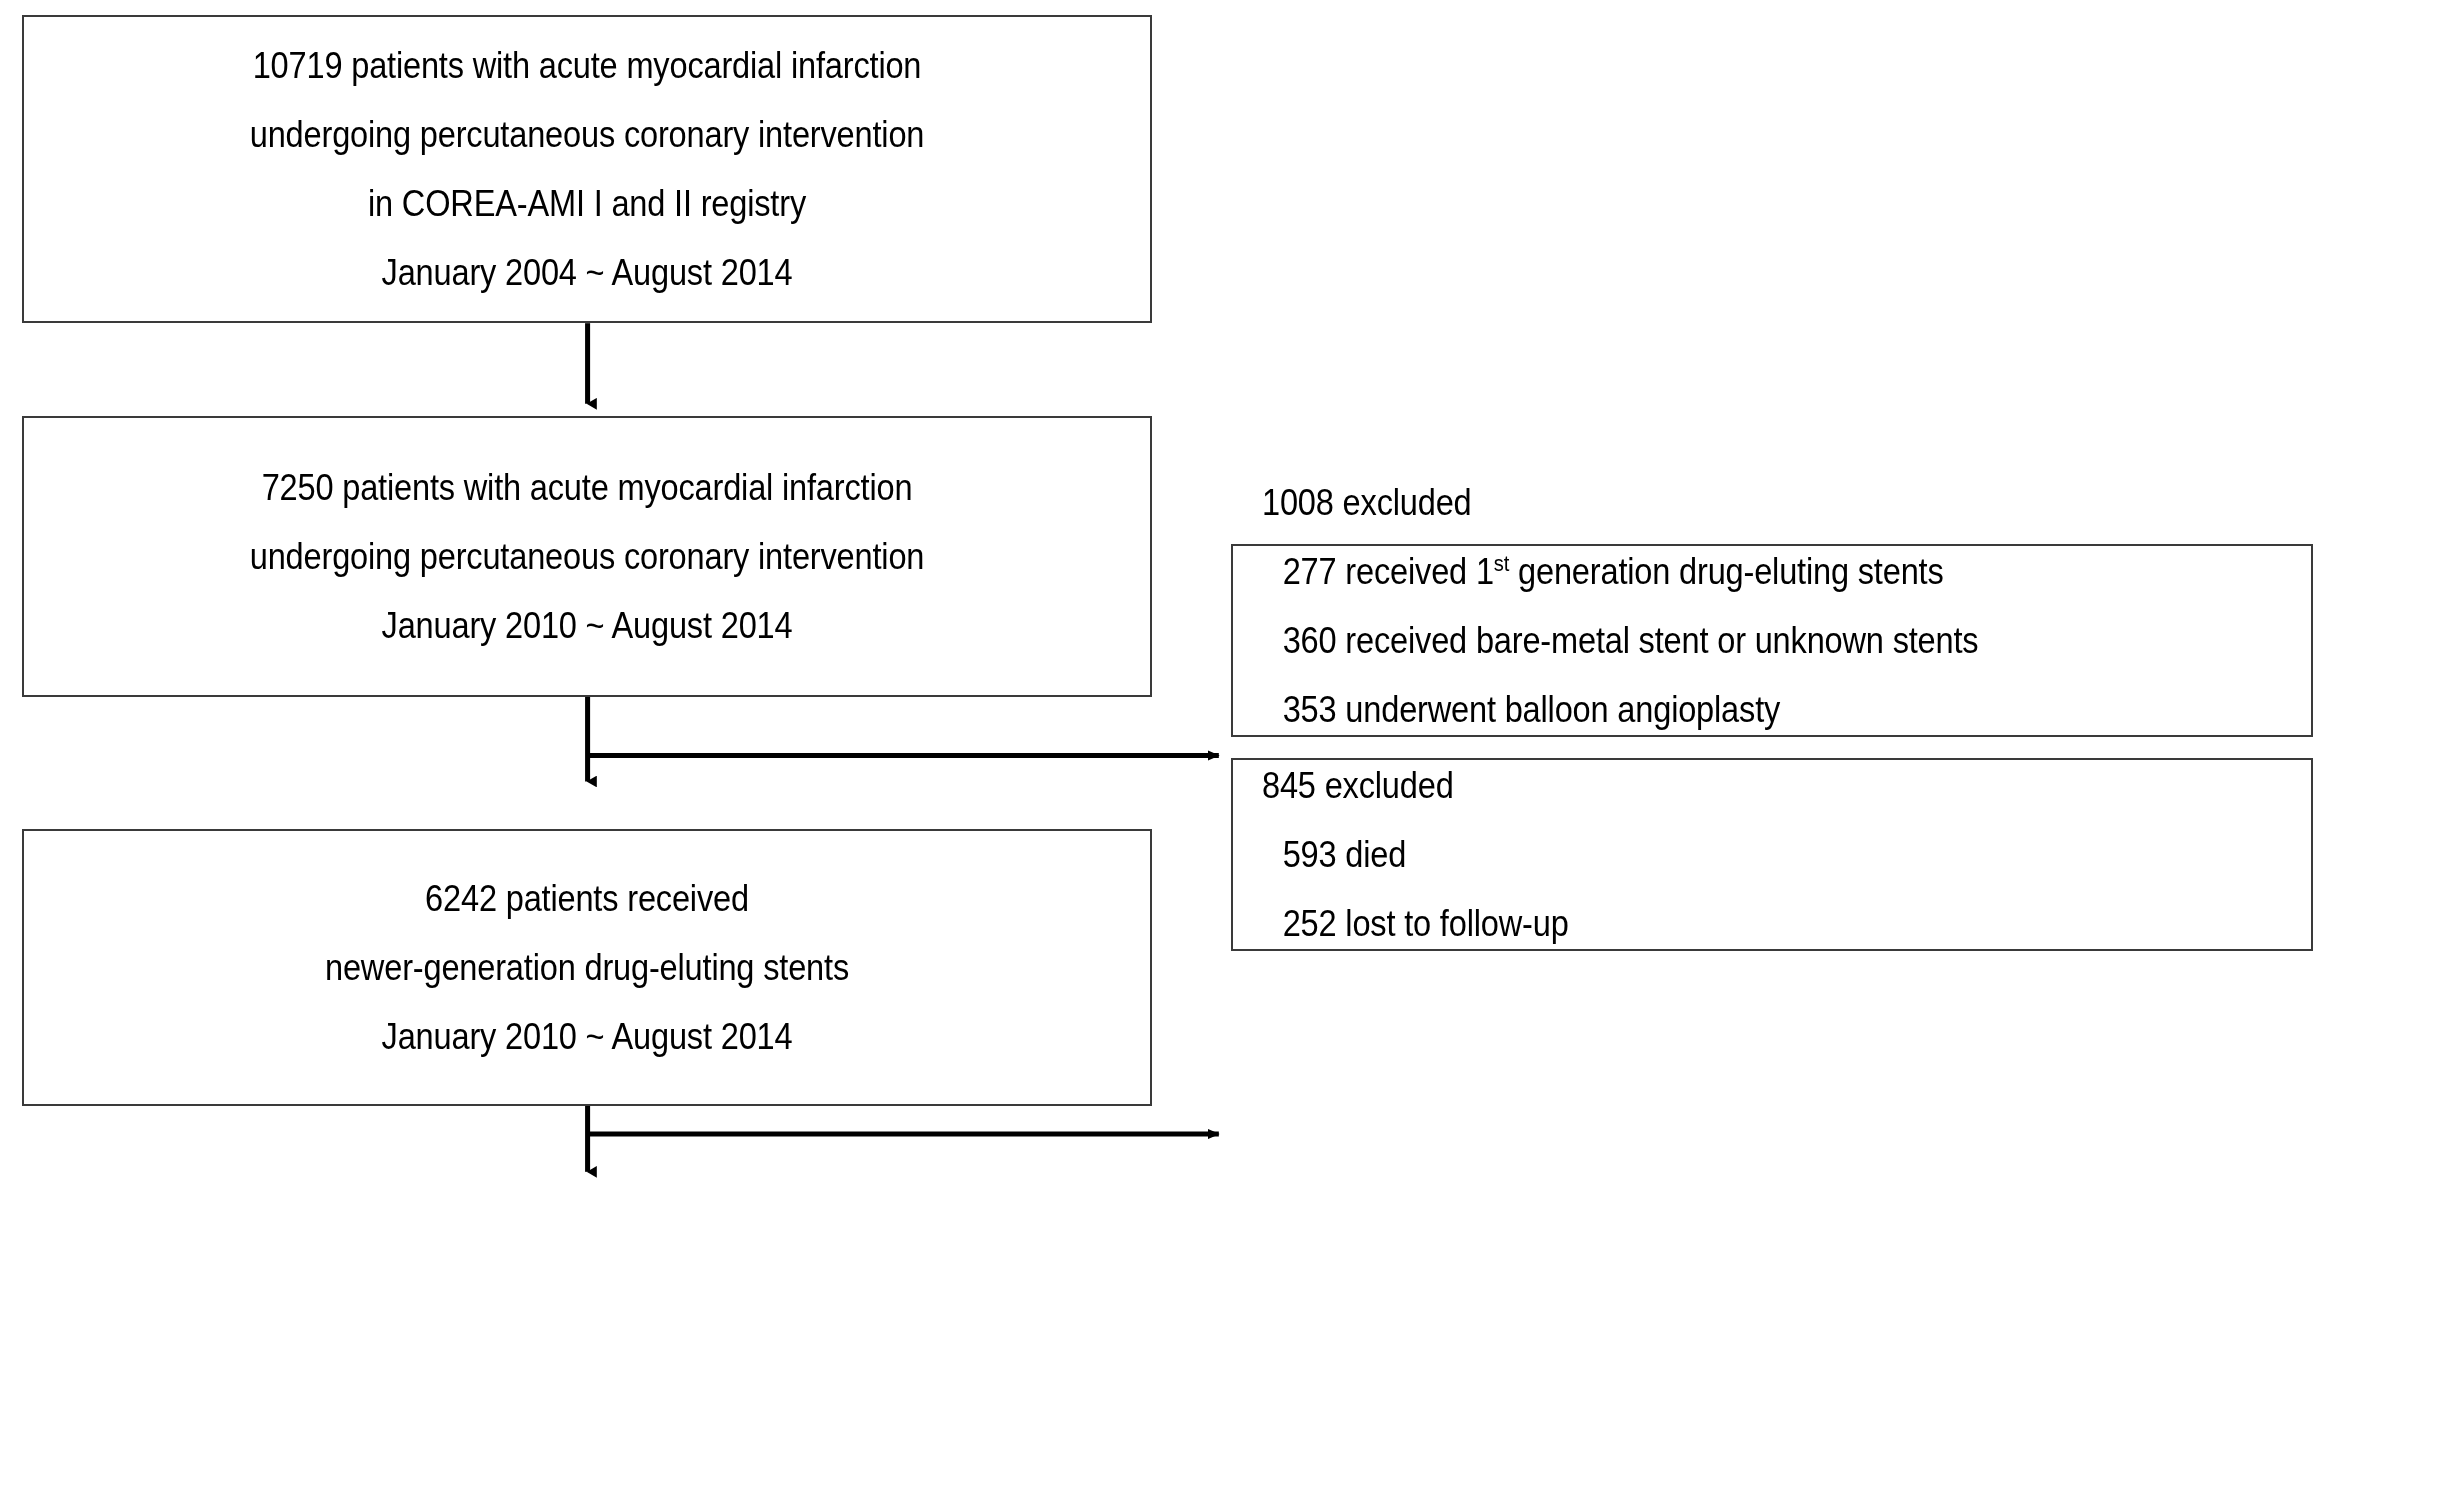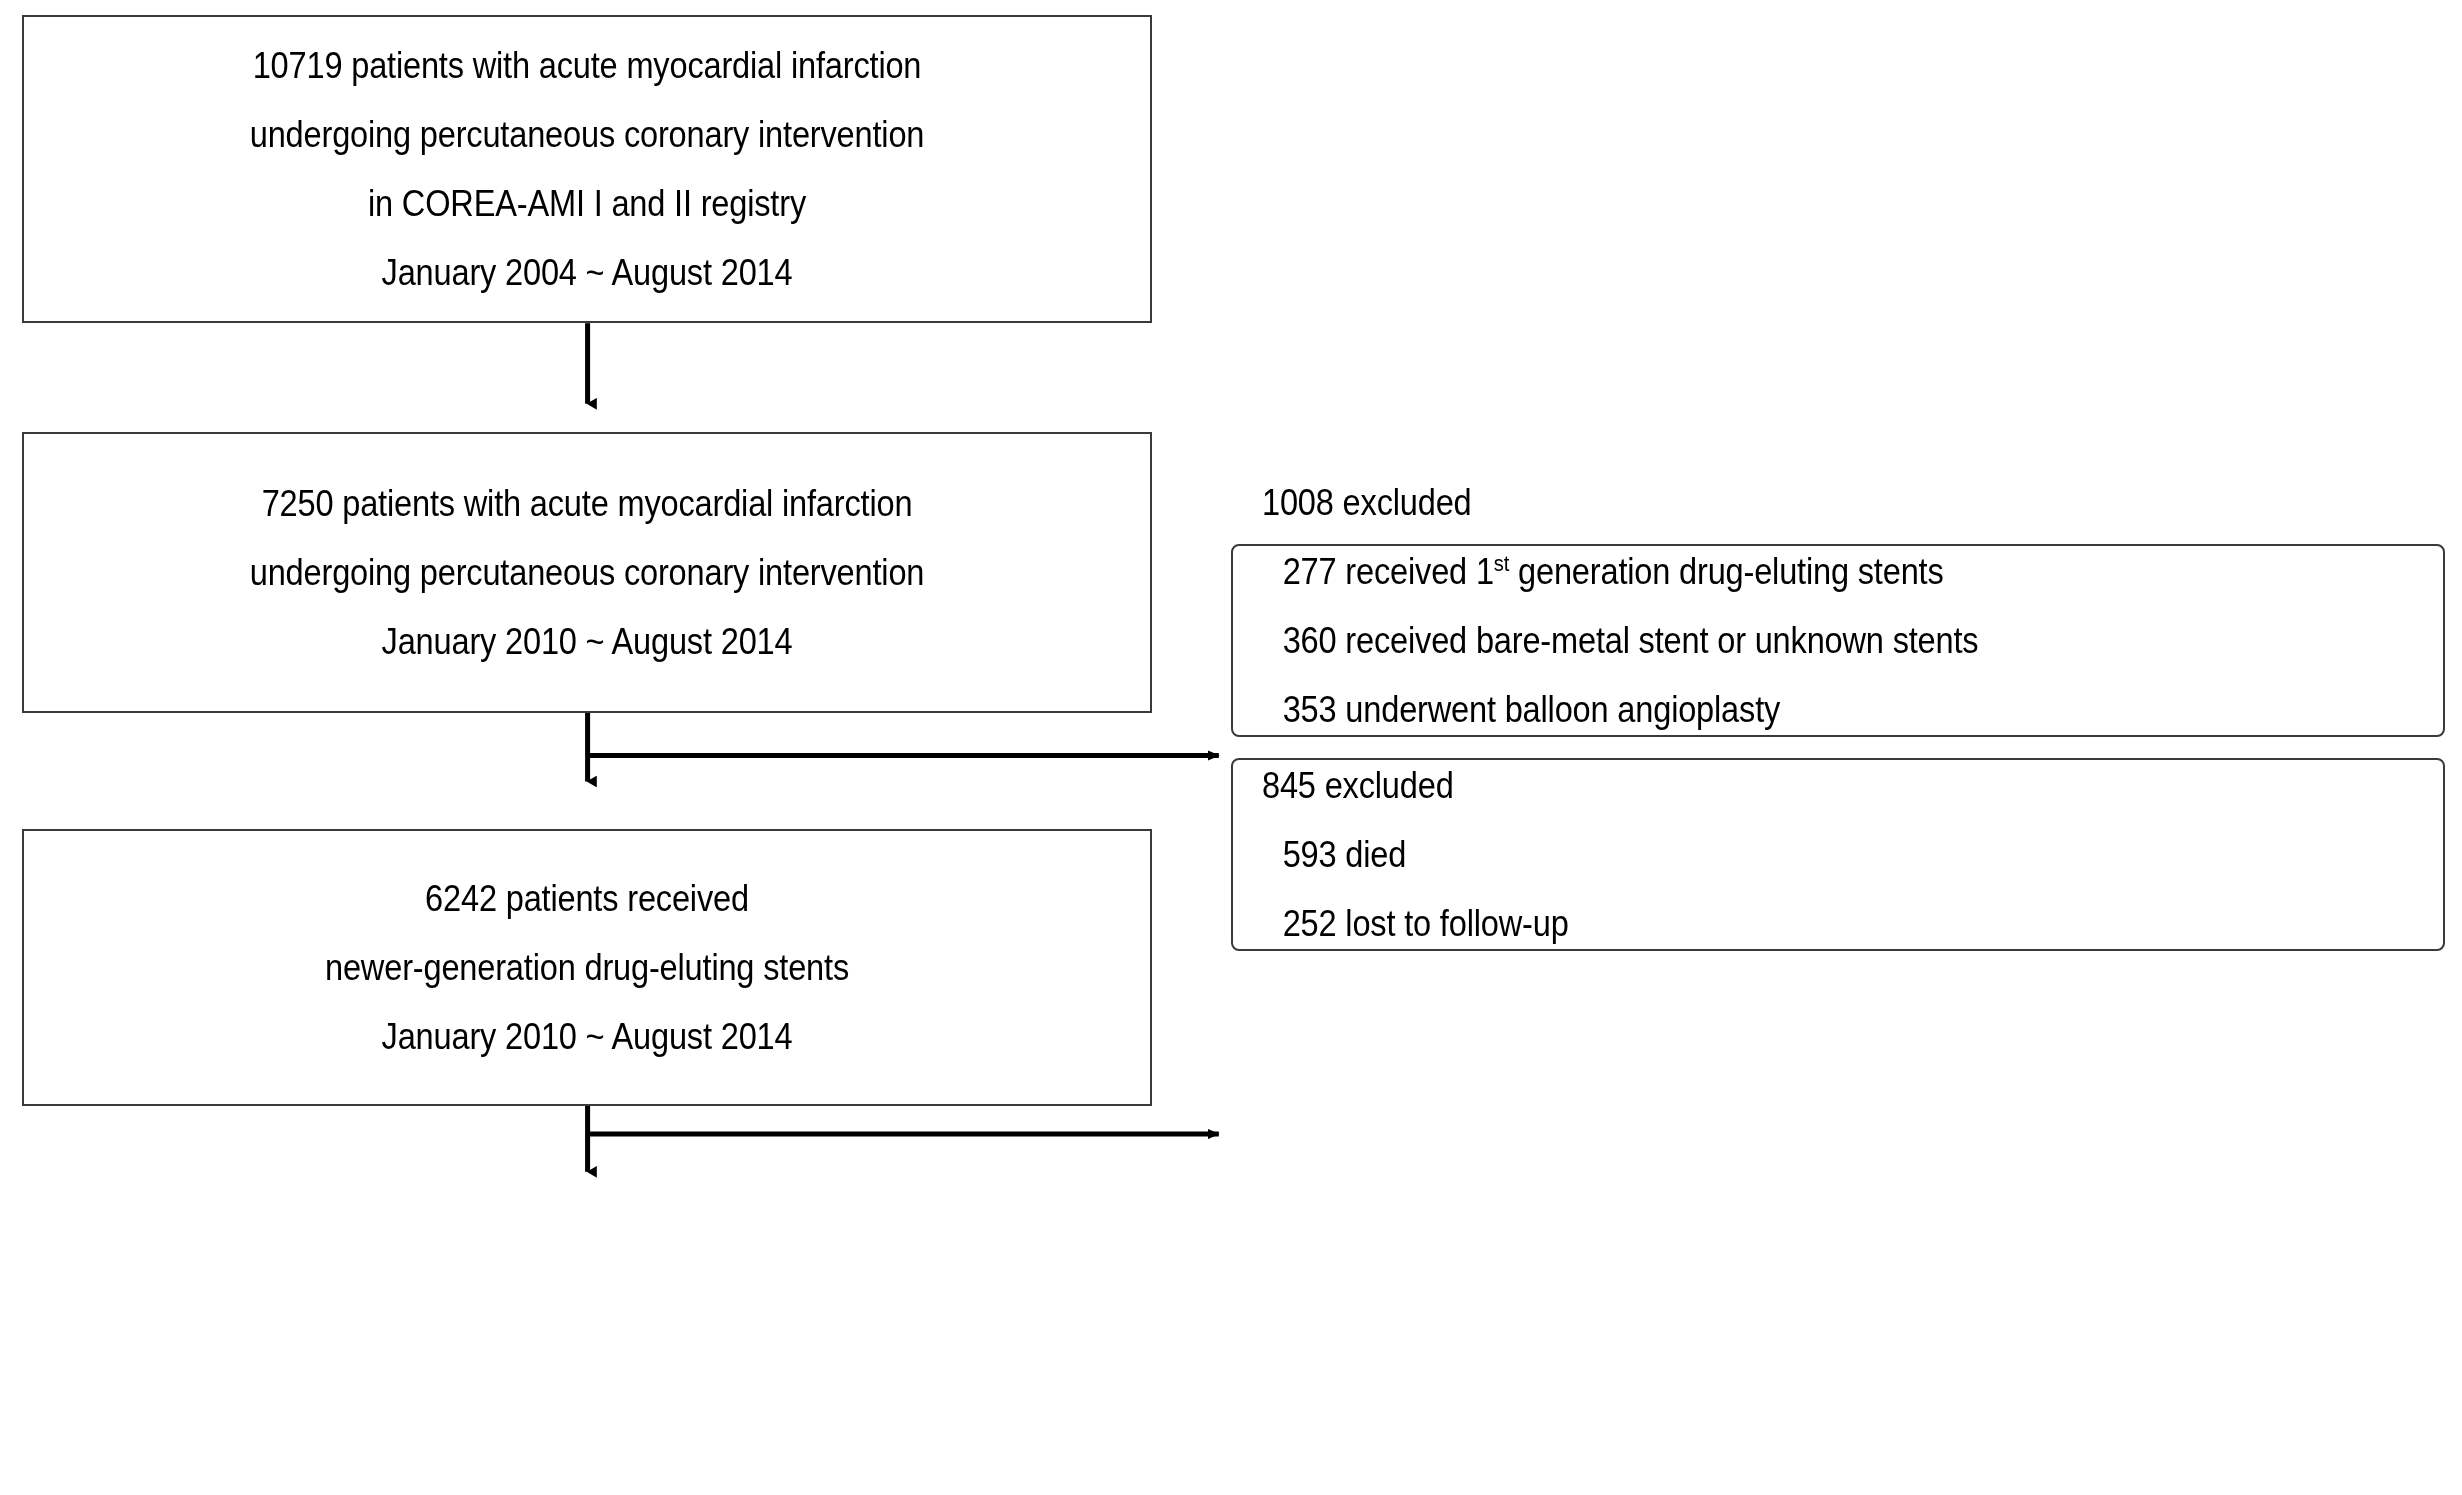--- a/index.html
+++ b/index.html
@@ -33,25 +33,25 @@
     line-height: 69px;
     color: #000000;
     white-space: nowrap;
     letter-spacing: -0.2px;
     transform: scaleX(0.88);
     transform-origin: center center;
   }
   .node.center .line { text-align: center; }
 
   .node.left-node  { left: 22px;   width: 1130px; }
-  .node.right-node { left: 1231px; width: 1214px; border-radius: 8px; }
+  .node.right-node { left: 1231px; width: 1082px; }
 
   
   #node-screened   { top: 15px;   height: 308px; }
-  #node-eligible   { top: 416px;  height: 281px; margin-top: 16px; }
+  #node-eligible   { top: 416px;  height: 281px; }
   #node-ndes       { top: 829px;  height: 277px; }
   #node-alive      { top: 1184px; height: 290px; }
 
   
   #node-excl-1 { top: 544px; height: 193px; }
   #node-excl-2 { top: 758px; height: 193px; }
 
   
   .node.excl {
     justify-content: center;

